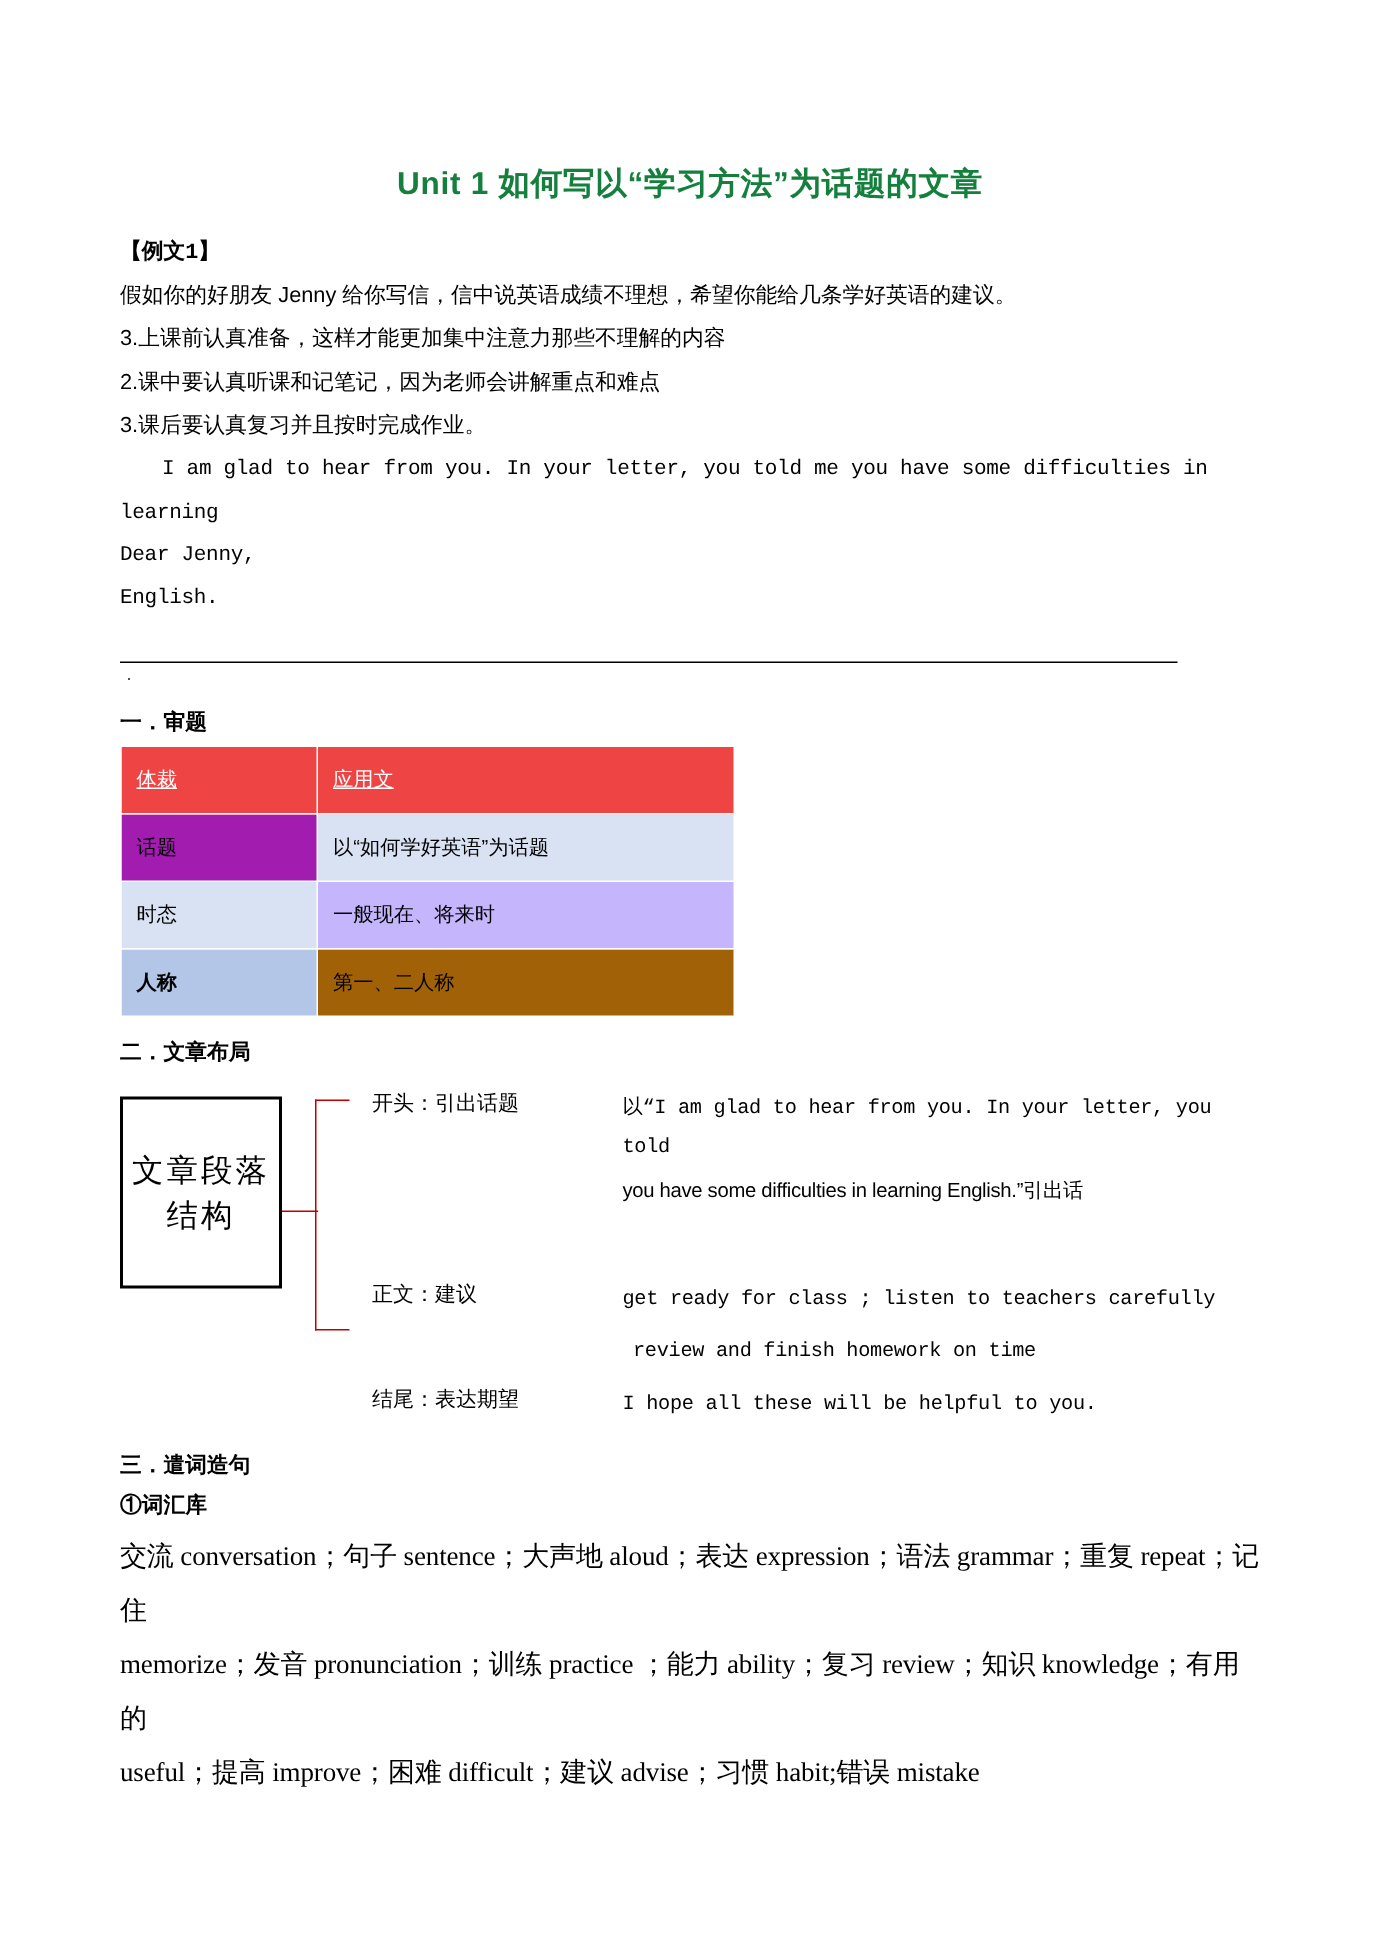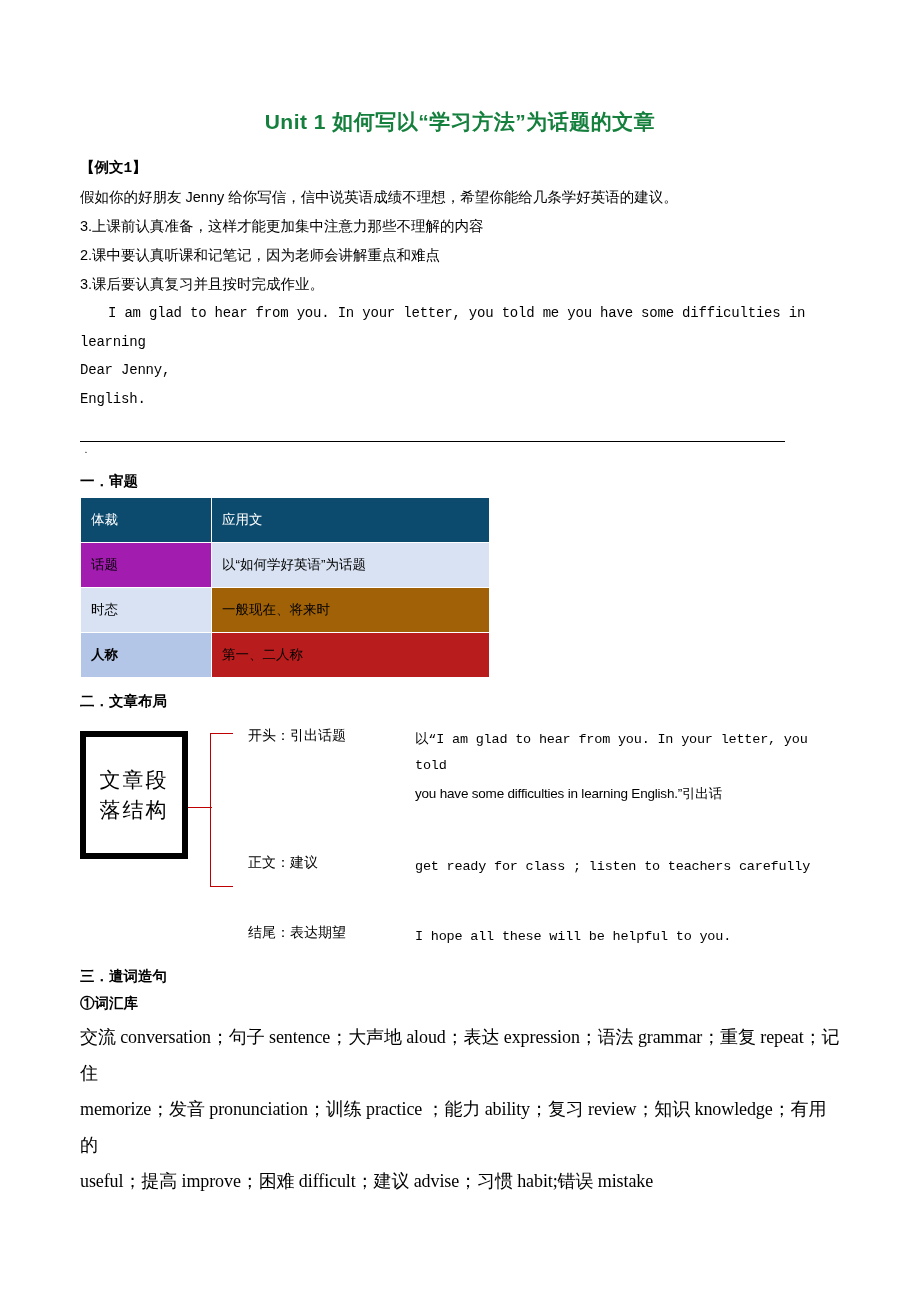--- a/index.html
+++ b/index.html
@@ -84,43 +84,44 @@
   table.analysis td {
     border: 1px solid #ffffff;
     padding: 9px 10px;
     font-family: "Liberation Sans", sans-serif;
     font-size: 13.5px;
     height: 26px;
     vertical-align: middle;
   }
   table.analysis td.k { width: 110px; }
   table.analysis tr.head td {
-    background: #0c4a6e;
+    background: #ef4444;
     color: #ffffff;
+    text-decoration: underline;
   }
   table.analysis tr.r1 td.k { background: #a21caf; }
   table.analysis tr.r1 td.v { background: #D9E2F3; }
   table.analysis tr.r2 td.k { background: #D9E2F3; }
-  table.analysis tr.r2 td.v { background: #a16207; }
+  table.analysis tr.r2 td.v { background: #c4b5fd; }
   table.analysis tr.r3 td.k { background: #B4C6E7; font-weight: bold; }
-  table.analysis tr.r3 td.v { background: #b91c1c; }
+  table.analysis tr.r3 td.v { background: #a16207; }
 
   
   .struct {
     position: relative;
     margin-top: 8px;
     height: 222px;
   }
   .struct-box {
     position: absolute;
     left: 0;
     top: 12px;
     width: 108px;
     height: 128px;
-    border: 6px solid #000000;
+    border: 2px solid #000000;
     display: flex;
     align-items: center;
     justify-content: center;
     text-align: center;
     font-family: "Liberation Serif", serif;
     font-size: 21px;
     line-height: 1.45;
     letter-spacing: 2px;
     padding: 0 6px;
     box-sizing: border-box;
@@ -217,20 +218,21 @@
     <div class="struct-box">文章段落结构</div>
     <div class="brace-stem"></div>
     <div class="brace"></div>
 
     <div class="lbl" style="left:168px; top:8px;">开头：引出话题</div>
     <div class="val" style="left:335px; top:8px;">以“I am glad to hear from you. In your letter, you told</div>
     <div class="val val-cjk" style="left:335px; top:62px;">you have some difficulties in learning English.”引出话</div>
 
     <div class="lbl" style="left:168px; top:135px;">正文：建议</div>
     <div class="val" style="left:335px; top:135px;">get ready for class ; listen to teachers carefully</div>
+    <div class="val" style="left:342px; top:170px;">review and finish homework on time</div>
 
     <div class="lbl" style="left:168px; top:205px;">结尾：表达期望</div>
     <div class="val" style="left:335px; top:205px;">I hope all these will be helpful to you.</div>
   </div>
 
   <div class="heading-num" style="margin-top:26px;">三．遣词造句</div>
   <div class="heading-num" style="margin-top:8px;">①词汇库</div>
 
   <p class="vocab">交流 conversation；句子 sentence；大声地 aloud；表达 expression；语法 grammar；重复 repeat；记住</p>
   <p class="vocab">memorize；发音 pronunciation；训练 practice ；能力 ability；复习 review；知识 knowledge；有用的</p>

